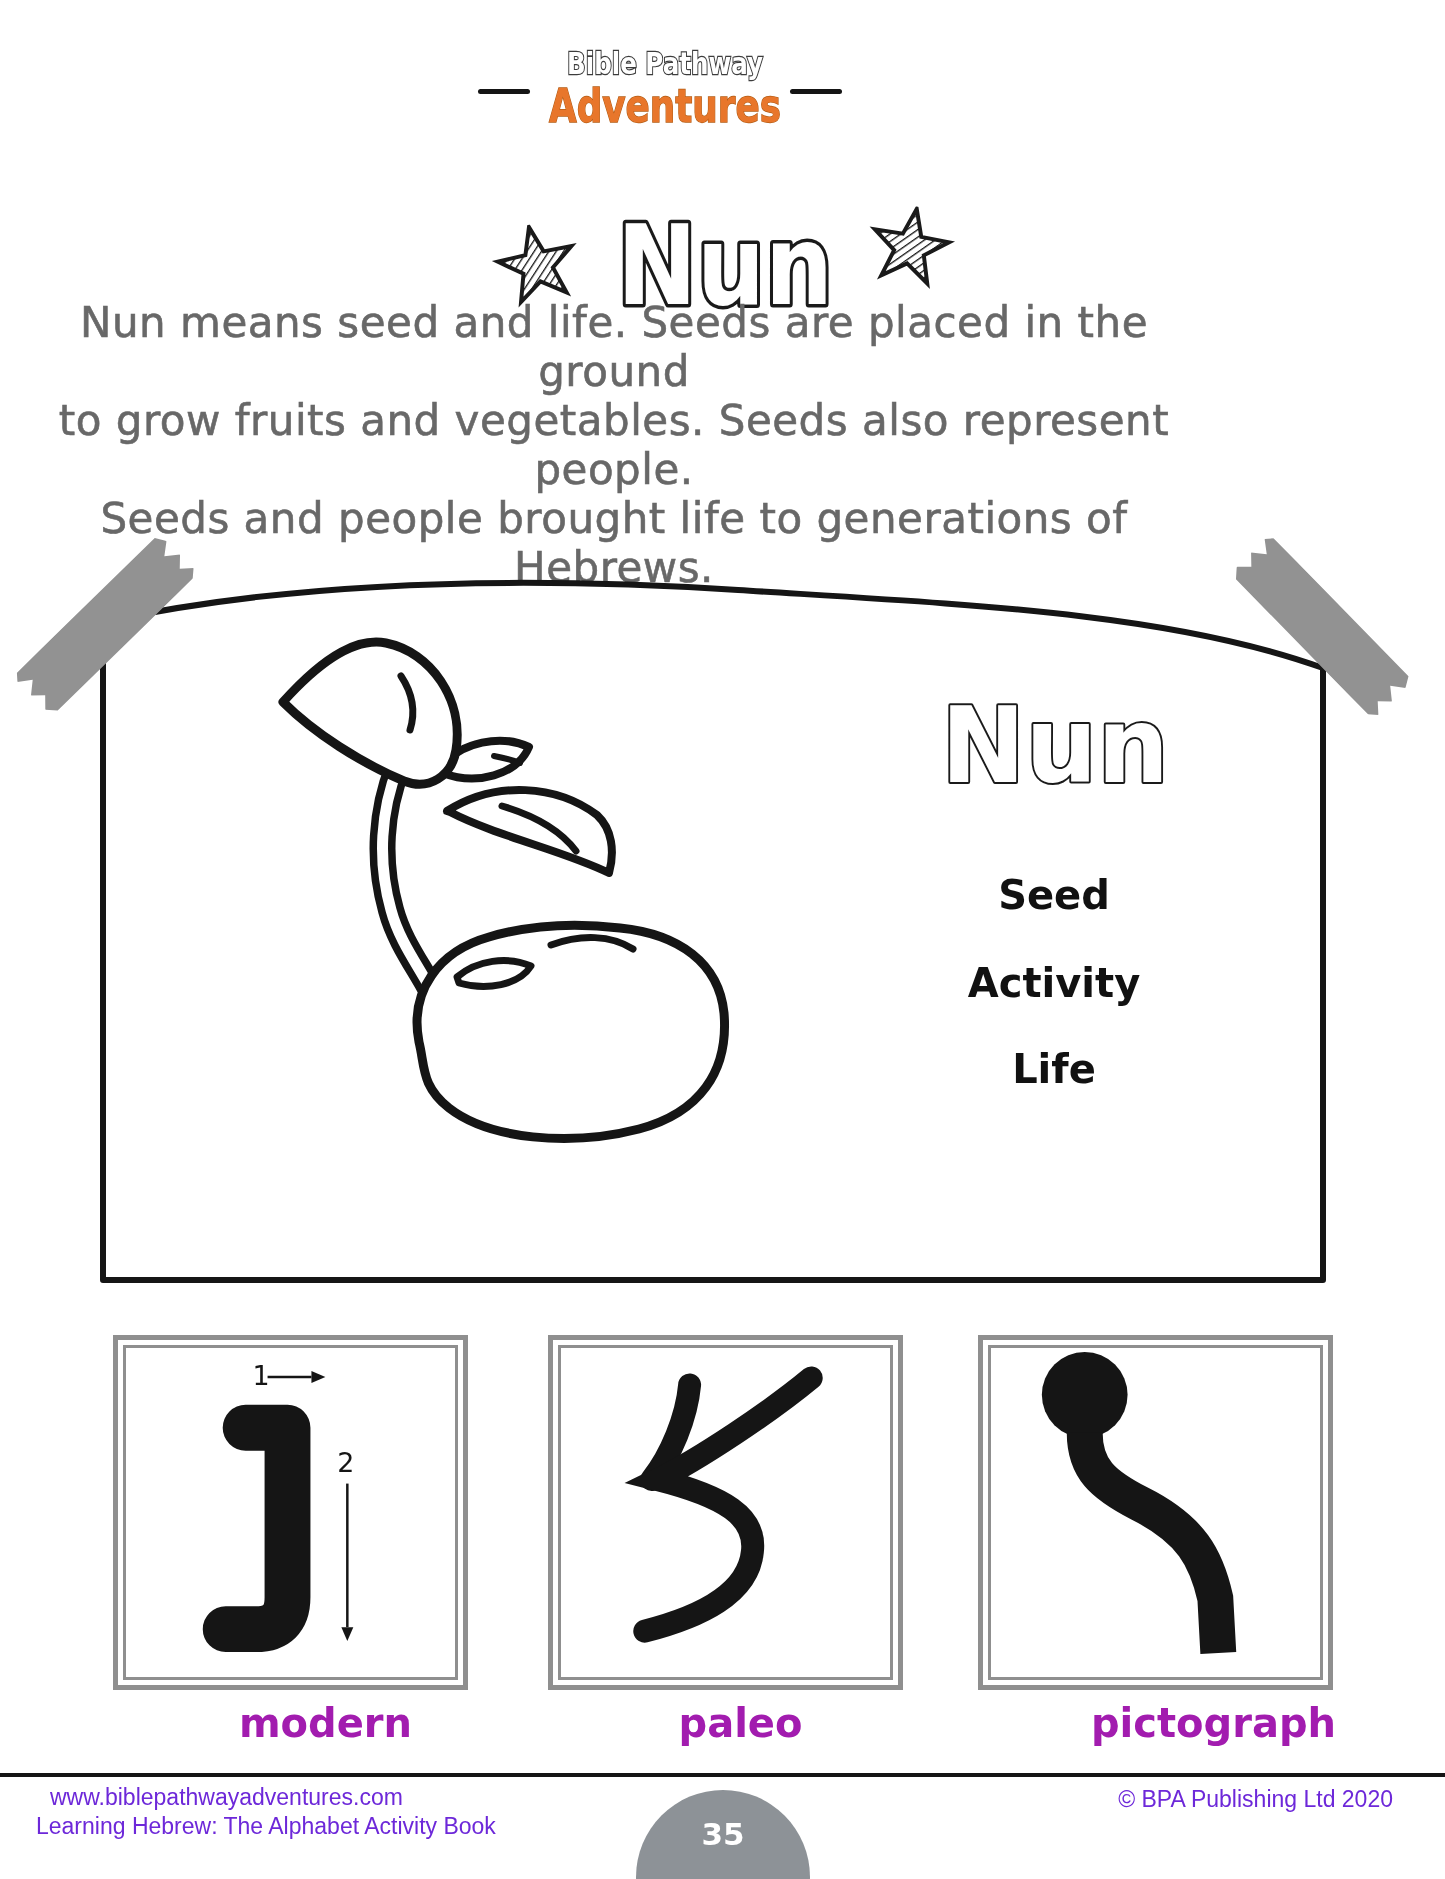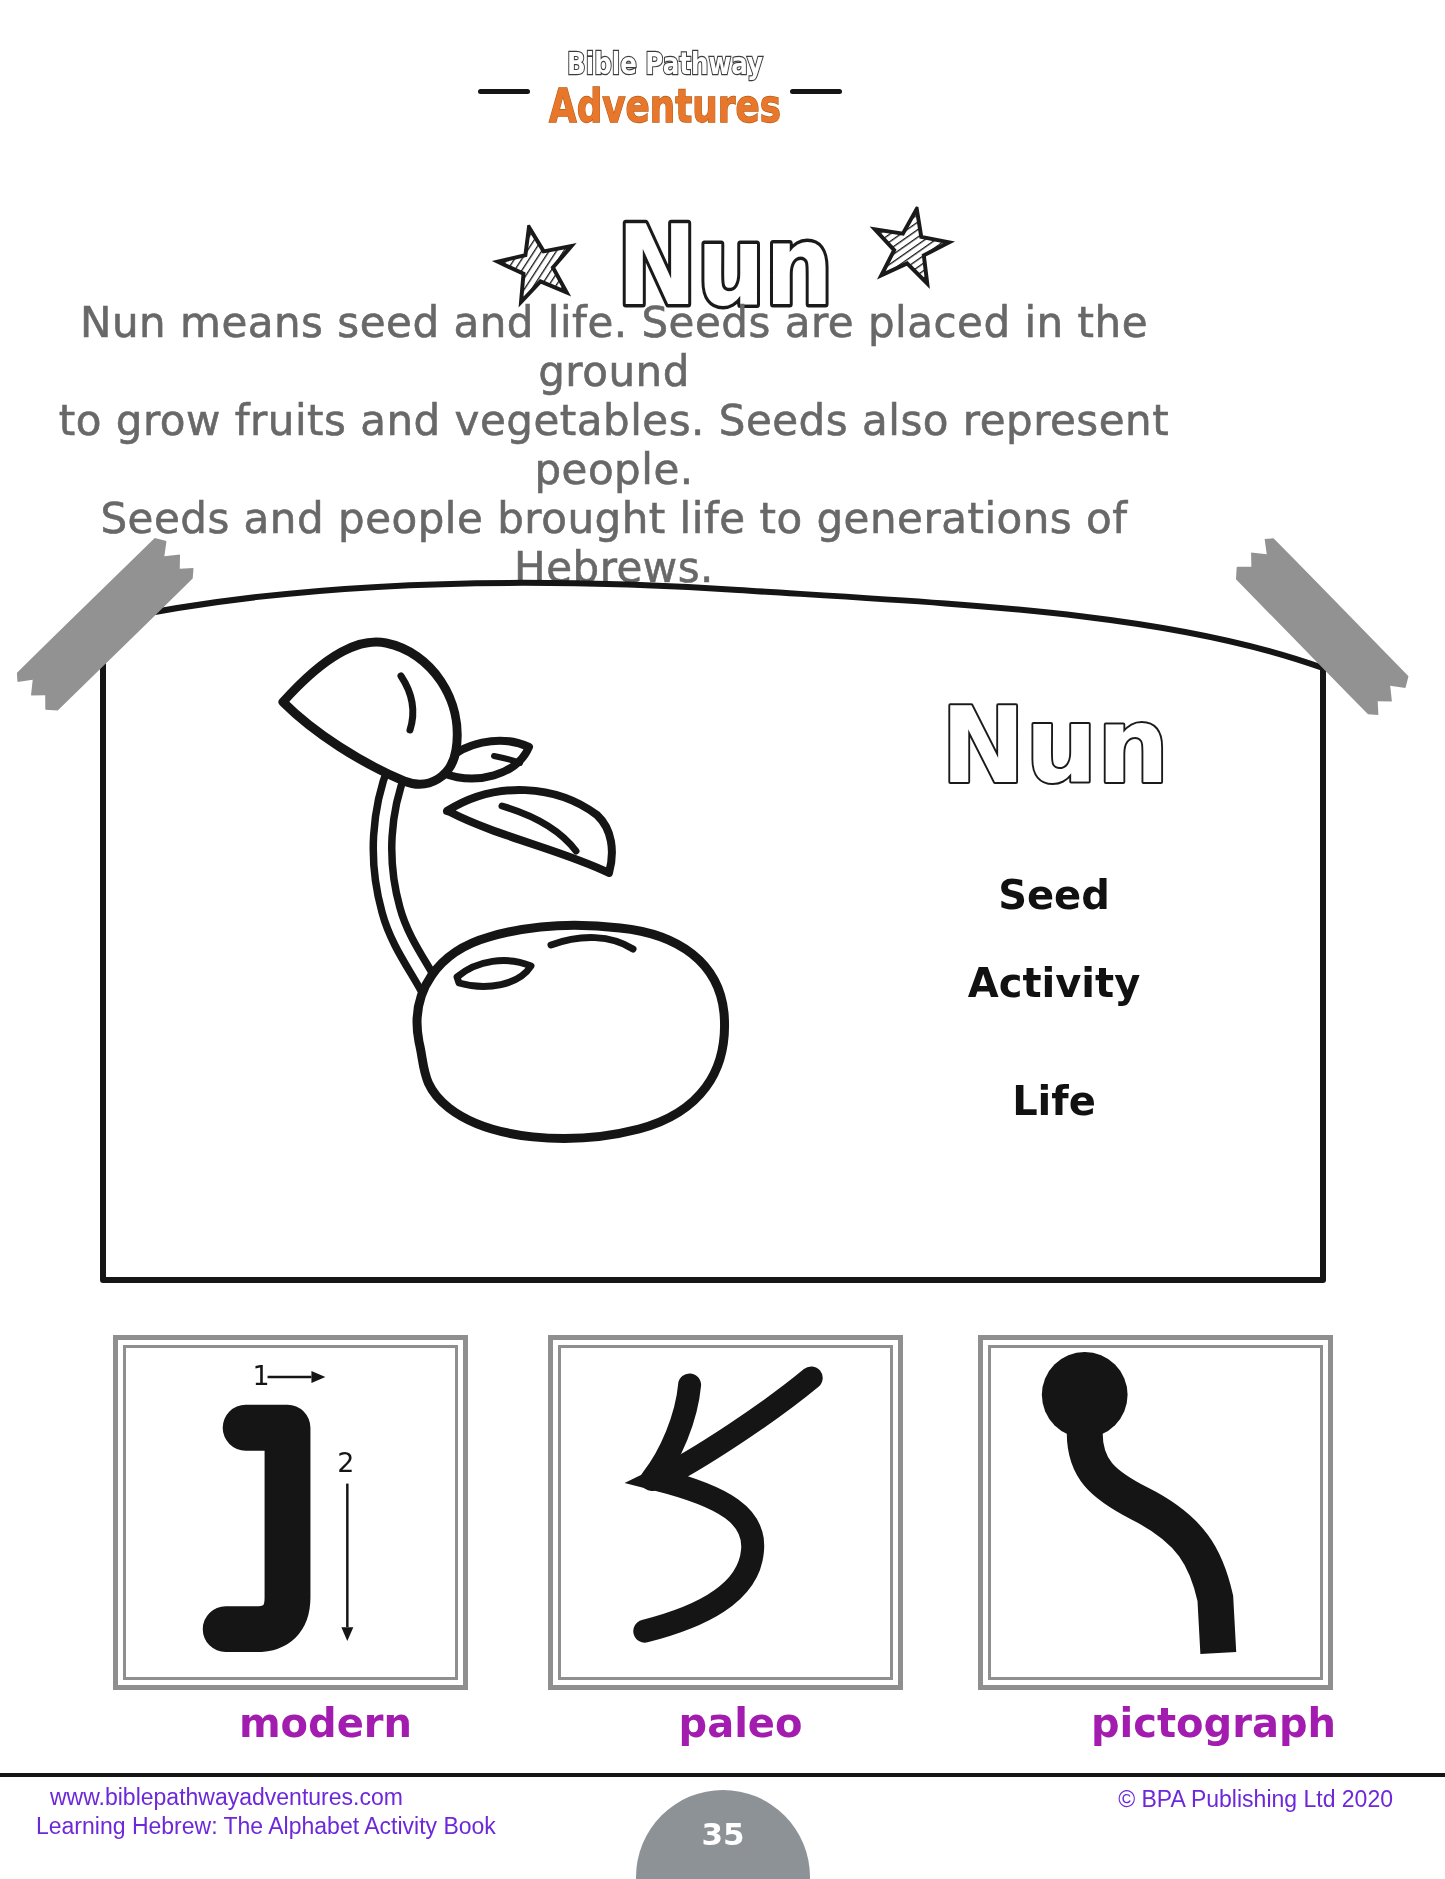--- a/index.html
+++ b/index.html
@@ -109,21 +109,21 @@
   </svg>
 
   <div class="tape tape-l"></div>
   <div class="tape tape-r"></div>
 
   <svg class="abs" style="left:930px;top:678px;" width="250" height="130" viewBox="0 0 250 130">
     <text x="125" y="104" text-anchor="middle" textLength="228" lengthAdjust="spacingAndGlyphs" font-size="105" font-weight="bold" paint-order="stroke" stroke="#1a1a1a" stroke-width="4" stroke-linejoin="round" fill="#ffffff">Nun</text>
   </svg>
   <div class="meaning" style="top:872px;">Seed</div>
   <div class="meaning" style="top:960px;">Activity</div>
-  <div class="meaning" style="top:1046px;margin-top:32px;">Life</div>
+  <div class="meaning" style="top:1046px;">Life</div>
 
   <div class="letterbox" style="left:123px;">
     <svg viewBox="0 0 330 330">
       <path d="M 120 80 L 162 80 L 162 250 Q 162 282 130 282 L 100 282" fill="none" stroke="#151515" stroke-width="46" stroke-linecap="round" stroke-linejoin="round"></path>
       <text x="127" y="37" font-size="27" fill="#151515">1</text>
       <g stroke="#151515" fill="#151515">
         <line x1="142" y1="29" x2="186" y2="29" stroke-width="2.5"></line>
         <polygon points="186,23 200,29 186,35" stroke="none"></polygon>
       </g>
       <text x="212" y="124" font-size="27" fill="#151515">2</text>

